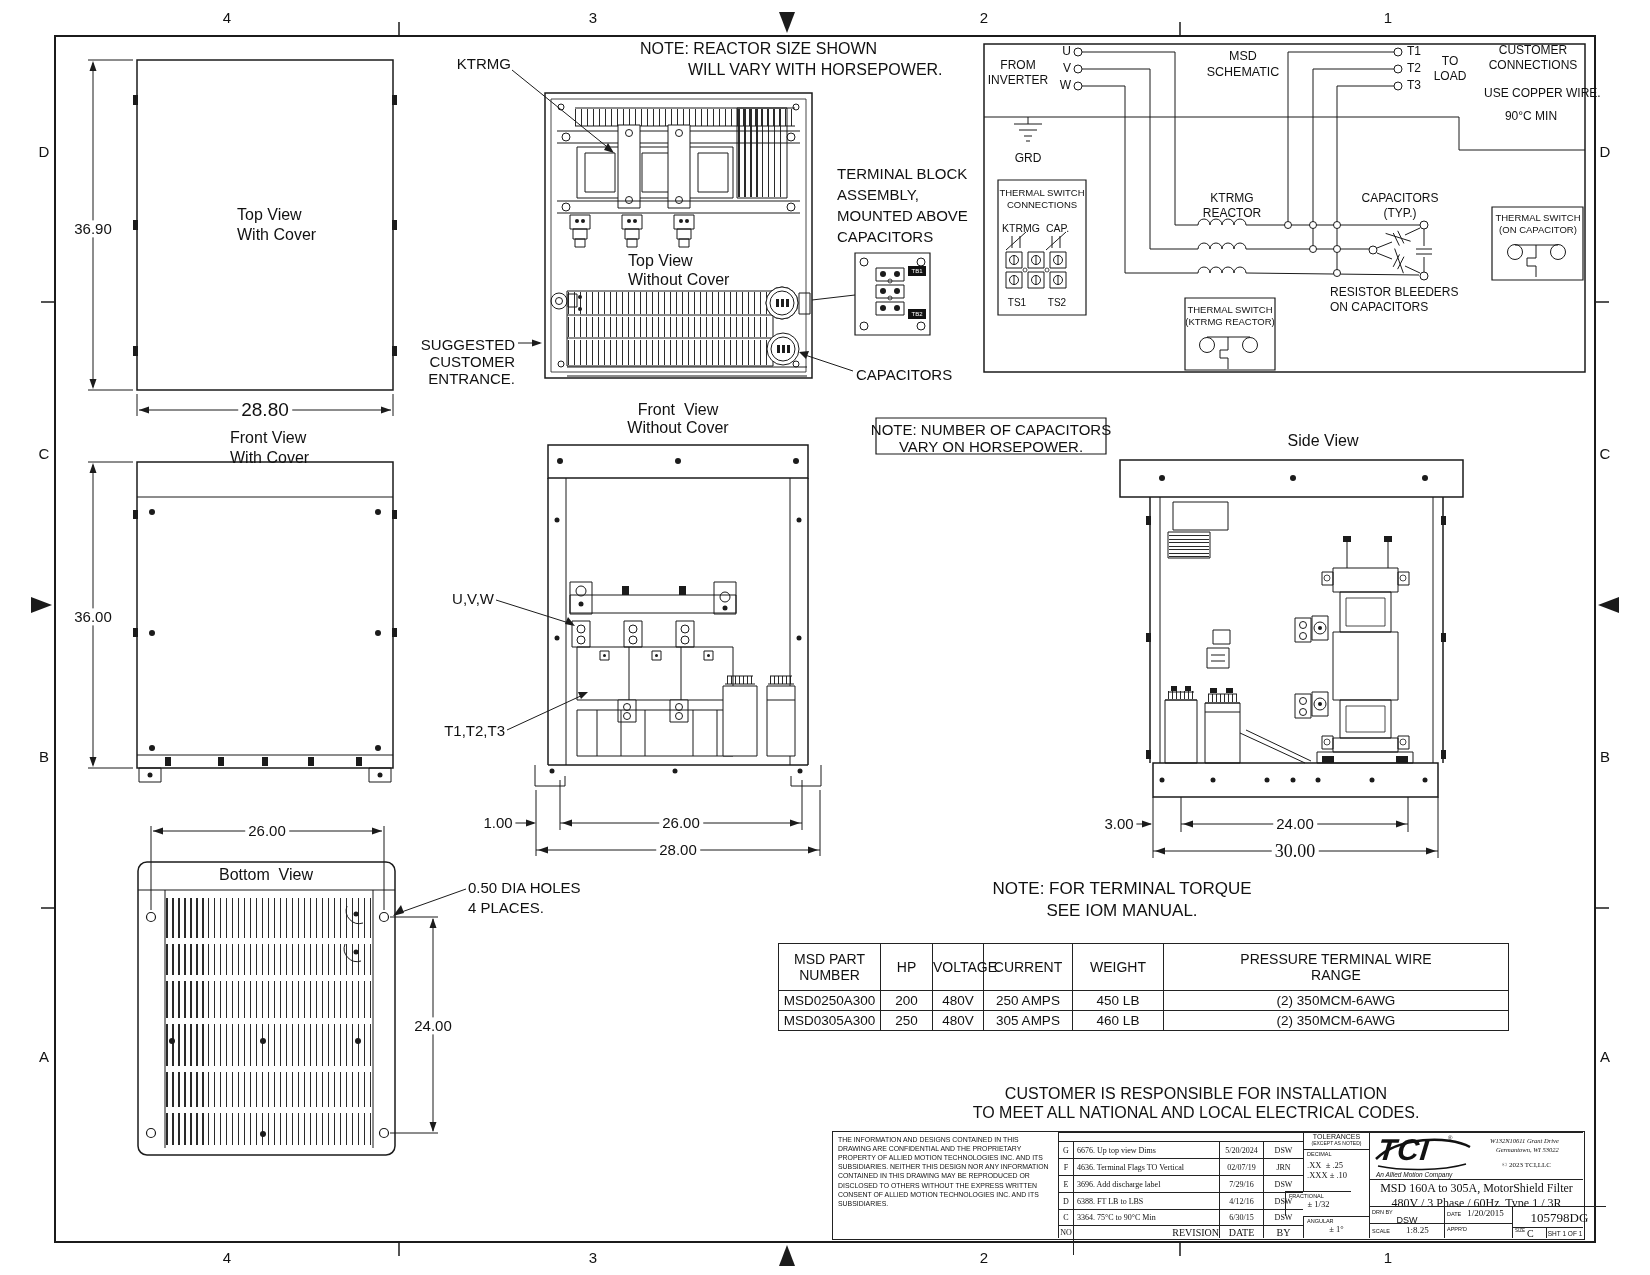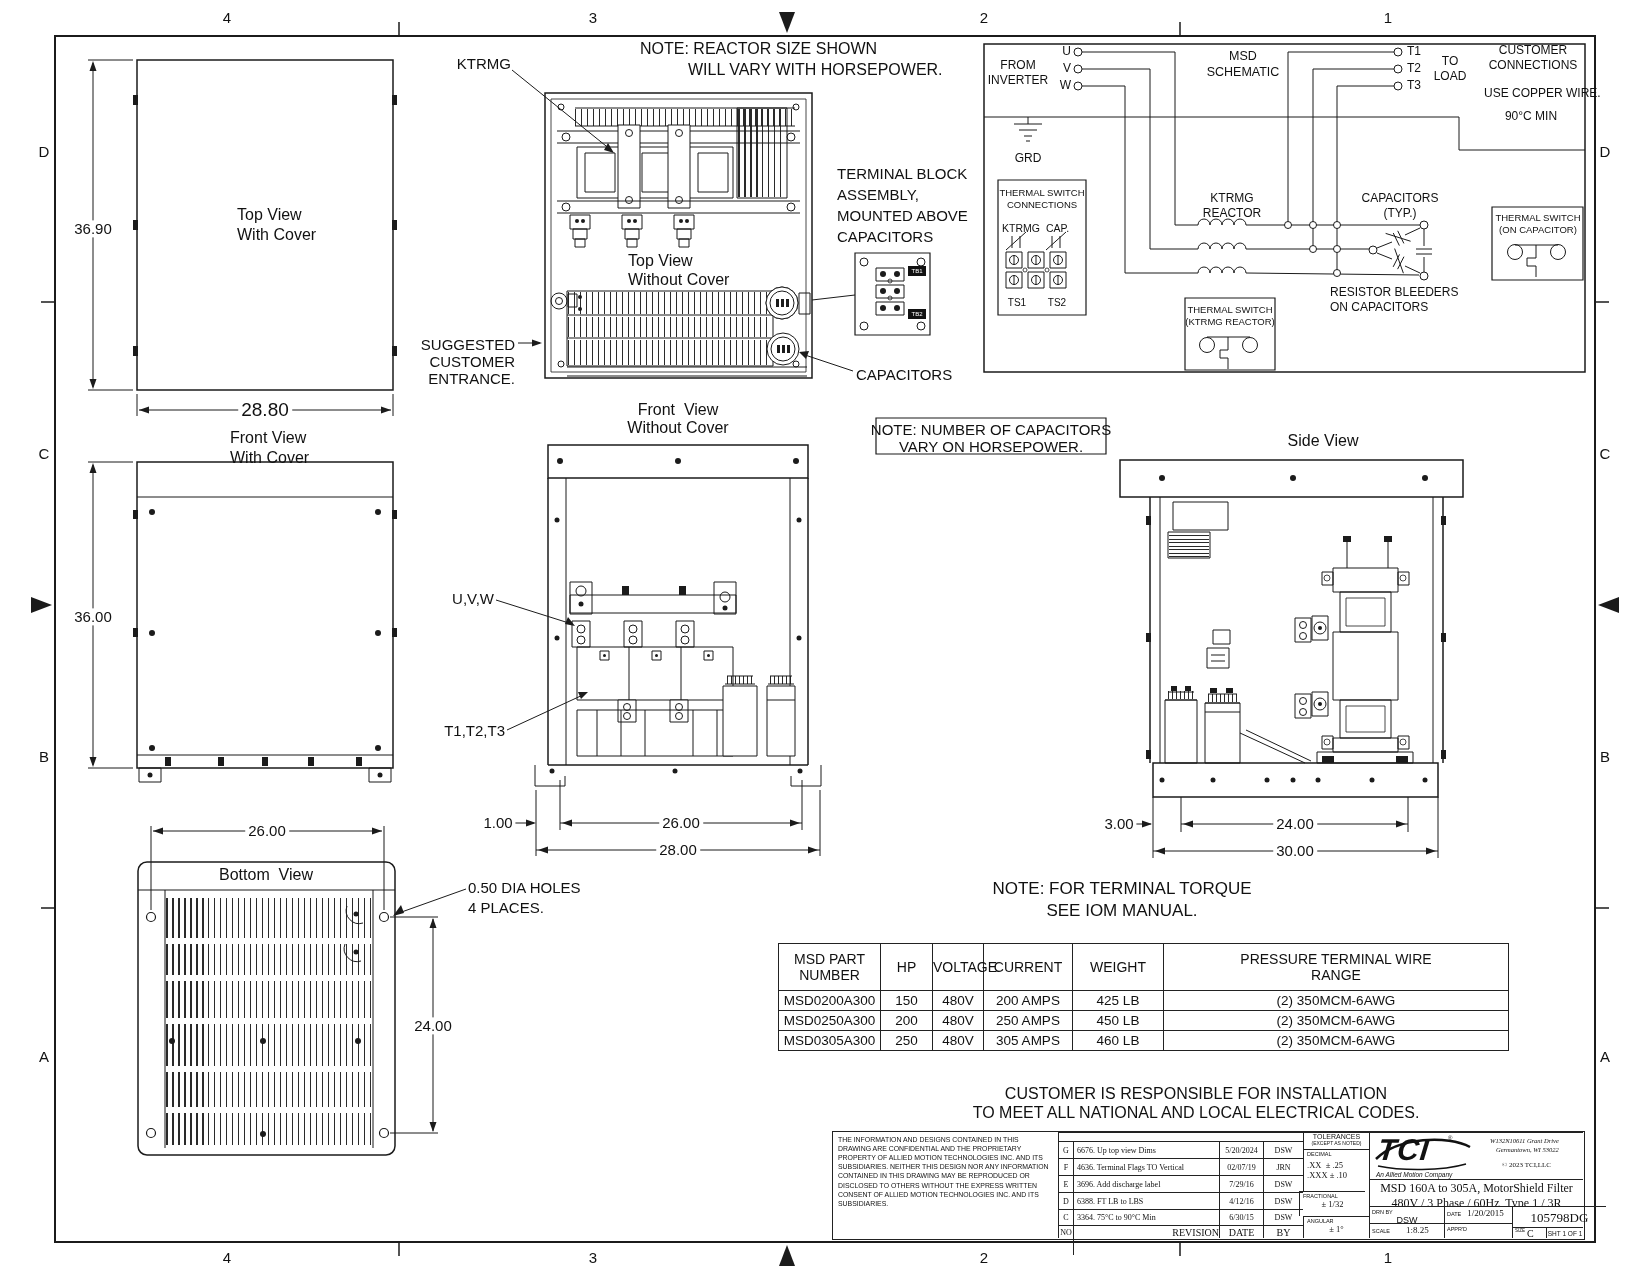--- a/index.html
+++ b/index.html
@@ -598,21 +598,21 @@
   <div class="t ctr" style="left:678px;top:428px;font-size:16px;">Without Cover</div>
   <div class="t rgt" style="left:494px;top:599px;font-size:15px;">U,V,W</div>
   <div class="t rgt" style="left:505px;top:731px;font-size:15px;">T1,T2,T3</div>
   <div class="t ctr dim" style="left:498px;top:823px;font-size:15px;">1.00</div>
   <div class="t ctr dim" style="left:681px;top:823px;font-size:15px;">26.00</div>
   <div class="t ctr dim" style="left:678px;top:850px;font-size:15px;">28.00</div>
 
   <div class="t ctr" style="left:1302px;top:441px;font-size:16px;margin-left:21px;">Side View</div>
   <div class="t ctr dim" style="left:1119px;top:824px;font-size:15px;">3.00</div>
   <div class="t ctr dim" style="left:1295px;top:824px;font-size:15px;">24.00</div>
-  <div class="t ctr dim" style="left:1295px;top:851px;font-size:15px;">30.00</div>
+  <div class="t ctr dim" style="left:1295px;top:851px;font-size:18px;font-family:Liberation Serif, serif;">30.00</div>
 
   <div class="t ctr" style="left:1018px;top:66px;font-size:12px;">FROM</div>
   <div class="t ctr" style="left:1018px;top:81px;font-size:12px;">INVERTER</div>
   <div class="t rgt" style="left:1071px;top:52px;font-size:12px;">U</div>
   <div class="t rgt" style="left:1071px;top:69px;font-size:12px;">V</div>
   <div class="t rgt" style="left:1071px;top:86px;font-size:12px;">W</div>
   <div class="t ctr" style="left:1243px;top:56px;font-size:12.5px;">MSD</div>
   <div class="t ctr" style="left:1243px;top:72px;font-size:12.5px;">SCHEMATIC</div>
   <div class="t lft" style="left:1407px;top:52px;font-size:12px;">T1</div>
   <div class="t lft" style="left:1407px;top:69px;font-size:12px;">T2</div>
@@ -662,28 +662,20 @@
       <th>HP</th>
       <th>VOLTAGE</th>
       <th>CURRENT</th>
       <th>WEIGHT</th>
       <th>PRESSURE TERMINAL WIRE
 RANGE</th>
     </tr>
       </thead>
     <tbody>
       <tr>
-        <td>MSD0200A300</td>
-          <td>150</td>
-          <td>480V</td>
-          <td>200 AMPS</td>
-          <td>425 LB</td>
-          <td>(2) 350MCM-6AWG</td>
-      </tr>
-      <tr>
         <td>MSD0250A300</td>
           <td>200</td>
           <td>480V</td>
           <td>250 AMPS</td>
           <td>450 LB</td>
           <td>(2) 350MCM-6AWG</td>
       </tr>
       <tr>
         <td>MSD0305A300</td>
           <td>250</td>
@@ -730,21 +722,21 @@
     <div>
       <div class="cell" style="left:470px;top:0;width:66px;height:17px;text-align:center;">
         <div style="font-size:7px;">TOLERANCES</div>
         <div style="font-size:5px;">(EXCEPT AS NOTED)</div>
       </div>
       <div class="cell" style="left:470px;top:17px;width:66px;height:42px;padding:1px 3px;">
         <div class="lbl">DECIMAL</div>
         <div class="serif" style="font-size:8.5px;margin-top:3px;white-space:pre;">.XX  ± .25</div>
         <div class="serif" style="font-size:8.5px;white-space:pre;">.XXX ± .10</div>
       </div>
-      <div class="cell" style="left:466px;top:59px;width:66px;height:25px;padding:1px 3px;">
+      <div class="cell" style="left:452px;top:59px;width:66px;height:25px;padding:1px 3px;">
         <div class="lbl">FRACTIONAL</div>
         <div class="serif" style="font-size:8.5px;text-align:center;">± 1/32</div>
       </div>
       <div class="cell" style="left:470px;top:84px;width:66px;height:22px;padding:1px 3px;">
         <div class="lbl">ANGULAR</div>
         <div class="serif" style="font-size:8.5px;text-align:center;">± 1°</div>
       </div>
     </div>
 
     <div>

